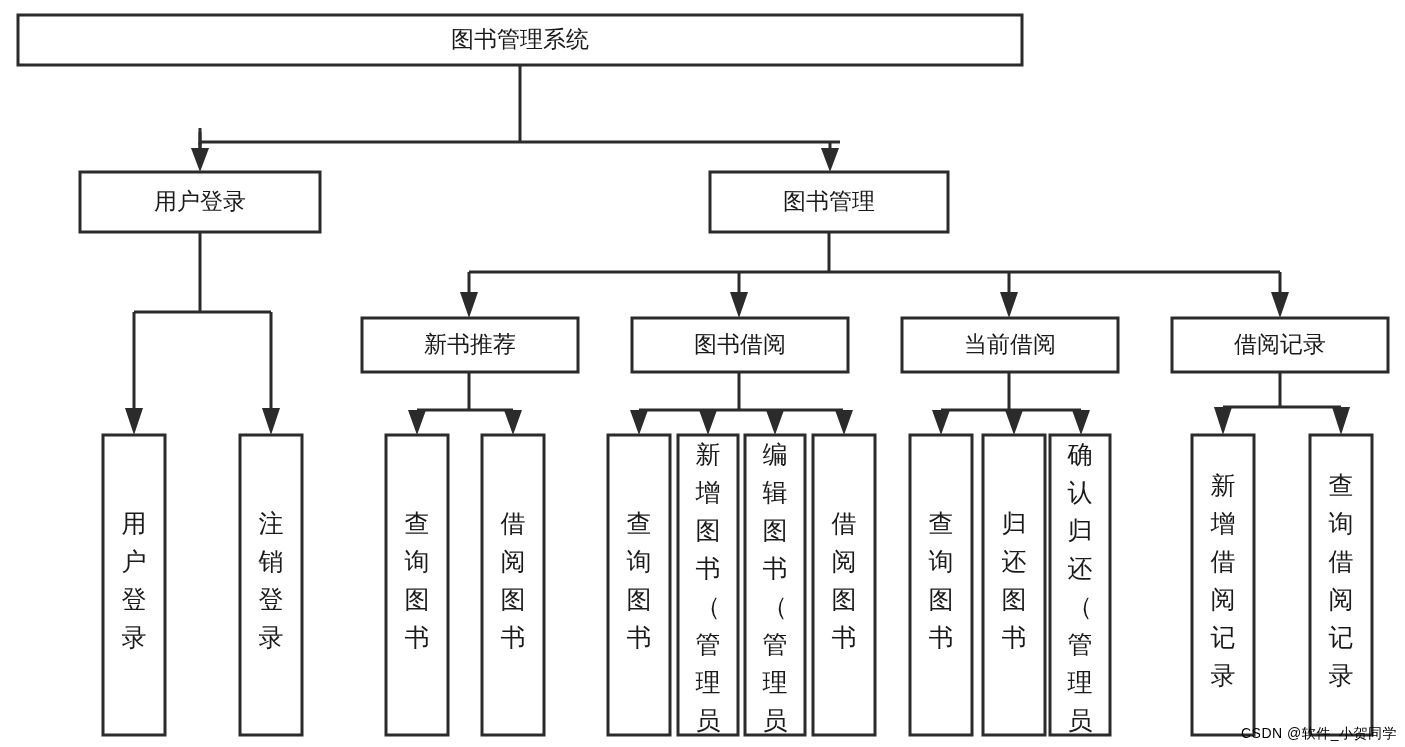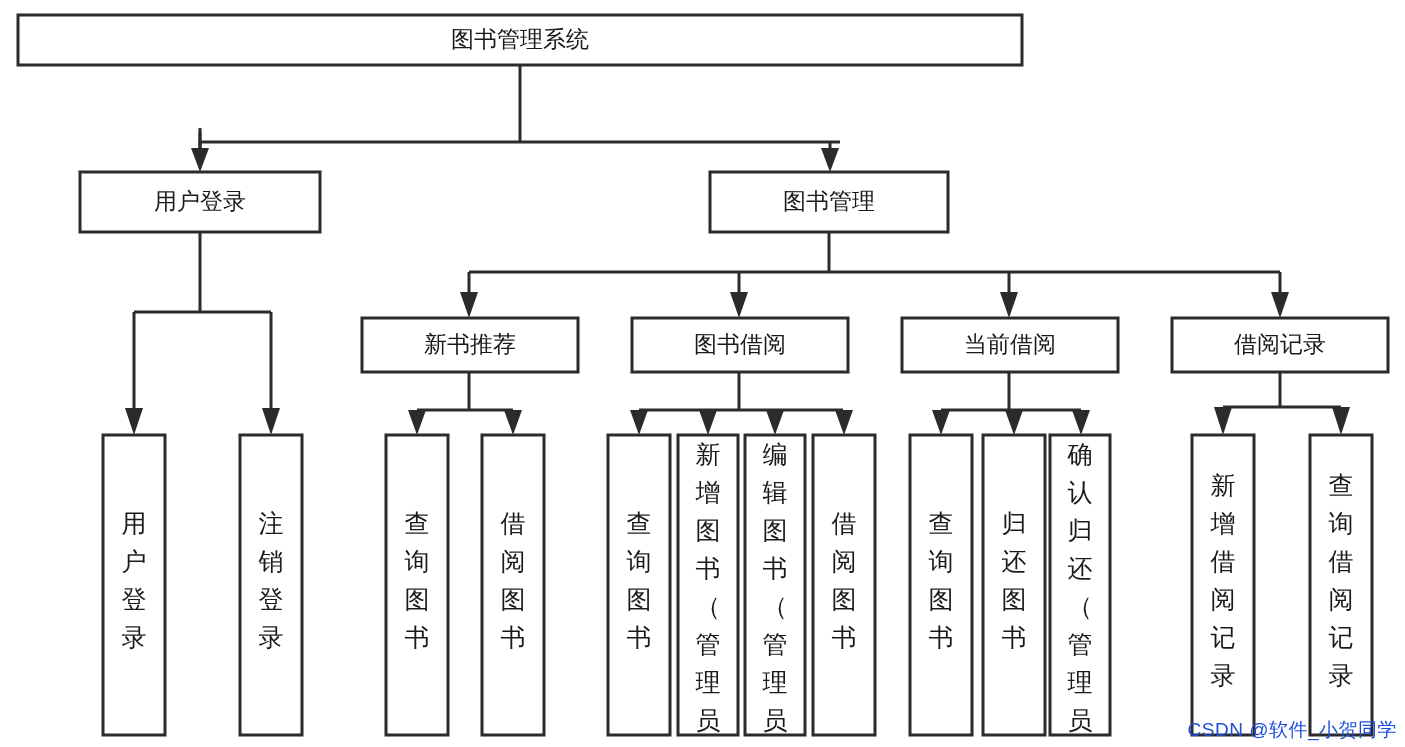--- a/index.html
+++ b/index.html
@@ -34,22 +34,22 @@
     font-family:"Liberation Sans","DejaVu Sans",sans-serif;
     font-size:25px;
     fill:#1a1a1a;
     text-anchor:middle;
   }
   .watermark{
     position:absolute;
     right:8px;
     bottom:4px;
     font-family:"Liberation Sans","DejaVu Sans",sans-serif;
-    font-size:19px;
-    color:#1d4ed8;
+    font-size:14px;
+    color:#000000;
     white-space:nowrap;
     letter-spacing:.5px;
   }
 </style>
 </head>
 <body>
 
 <svg id="diagram" viewBox="0 0 1405 747" xmlns="http://www.w3.org/2000/svg">
 
   <g>

